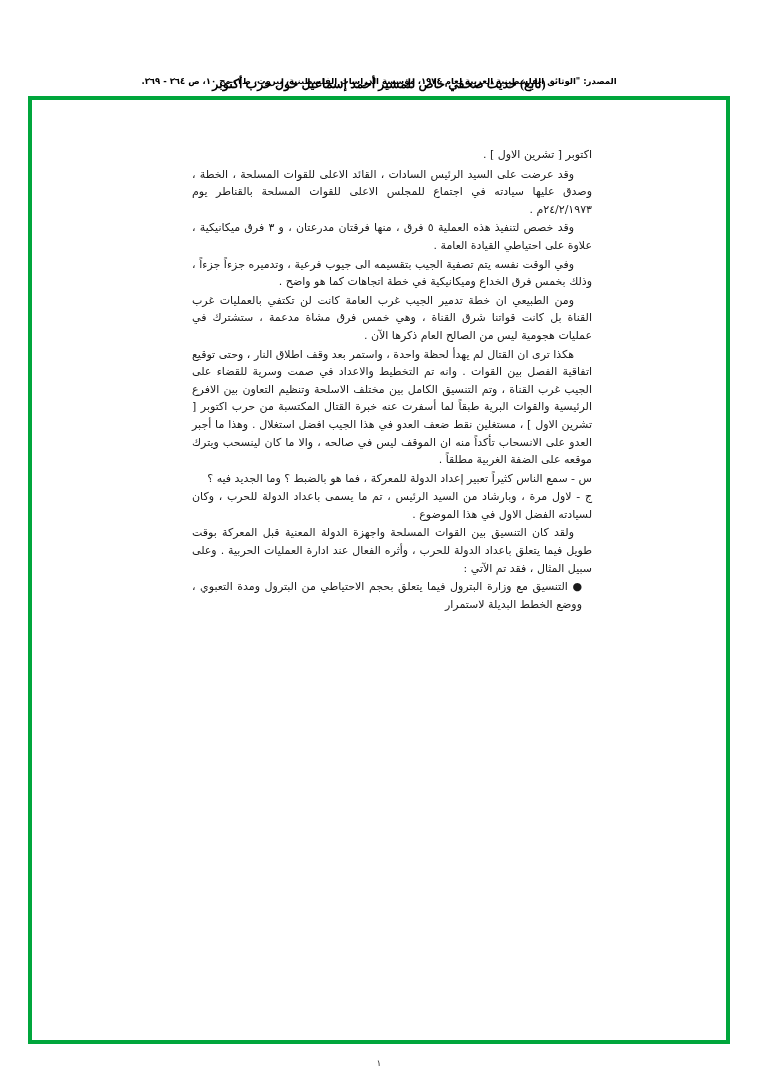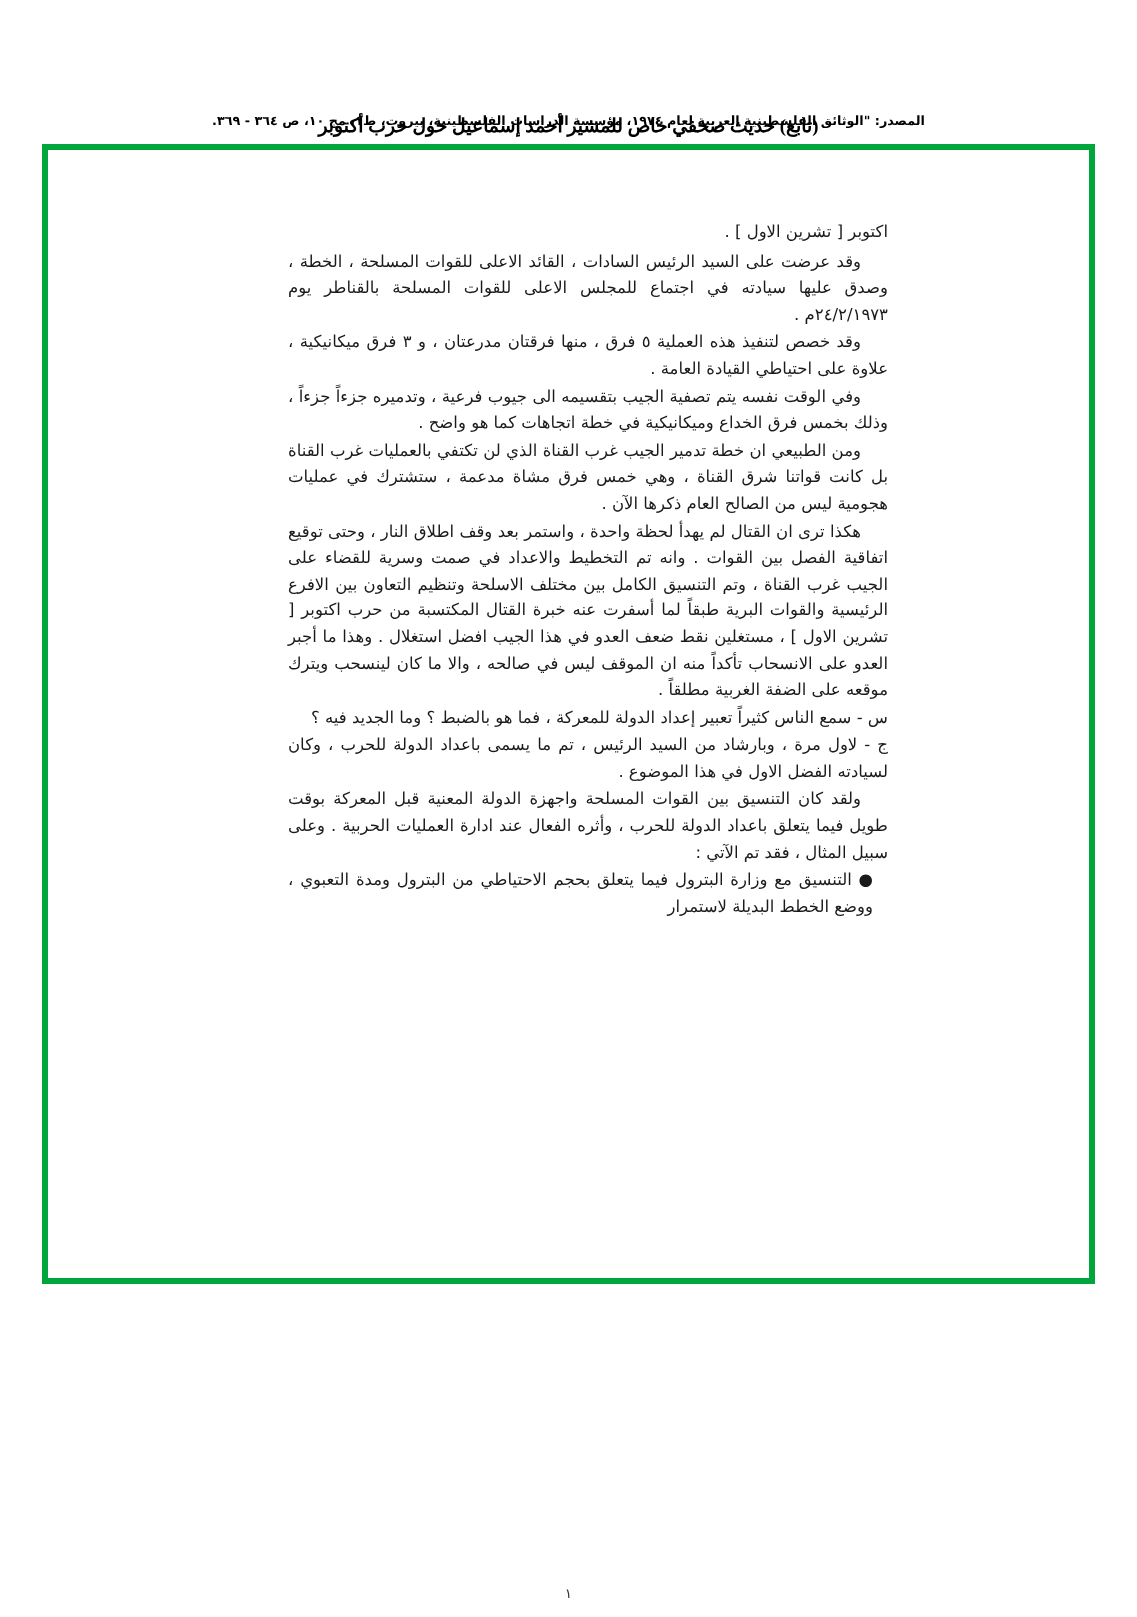--- a/index.html
+++ b/index.html
@@ -43,21 +43,21 @@
     font-size: 8.5px;
     font-weight: bold;
     direction: rtl;
     font-family: "DejaVu Sans", sans-serif;
   }
   .green-frame {
     position: absolute;
     top: 96px;
     left: 28px;
     width: 702px;
-    height: 760px;
+    height: 948px;
     border: 4px solid #00a63c;
     box-sizing: border-box;
     background: #ffffff;
   }
   .scan-body {
     position: absolute;
     top: 46px;
     left: 160px;
     width: 400px;
     direction: rtl;
@@ -102,21 +102,21 @@
   <div class="doc-title">(تابع) حديث صحفي خاص للمشير أحمد إسماعيل حول حرب أكتوبر</div>
 
   <div class="doc-source">المصدر:  "الوثائق الفلسطينية العربية لعام ١٩٧٤، مؤسسة الدراسات الفلسطينية، بيروت، ط١، مج ١٠، ص ٣٦٤ - ٣٦٩.</div>
 
   <div class="green-frame">
     <div class="scan-body">
       <p class="lead">اكتوبر [ تشرين الاول ] .</p>
       <p>وقد عرضت على السيد الرئيس السادات ، القائد الاعلى للقوات المسلحة ، الخطة ، وصدق عليها سيادته في اجتماع للمجلس الاعلى للقوات المسلحة بالقناطر يوم ٢٤/٢/١٩٧٣م .</p>
       <p>وقد خصص لتنفيذ هذه العملية ٥ فرق ، منها فرقتان مدرعتان ، و ٣ فرق ميكانيكية ، علاوة على احتياطي القيادة العامة .</p>
       <p>وفي الوقت نفسه يتم تصفية الجيب بتقسيمه الى جيوب فرعية ، وتدميره جزءاً جزءاً ، وذلك بخمس فرق الخداع وميكانيكية في خطة اتجاهات كما هو واضح .</p>
-      <p>ومن الطبيعي ان خطة تدمير الجيب غرب القناة الذي لن تكتفي بالعمليات غرب القناة بل كانت قواتنا شرق القناة ، وهي خمس فرق مشاة مدعمة ، ستشترك في عمليات هجومية ليس من الصالح العام ذكرها الآن .</p>
+      <p>ومن الطبيعي ان خطة تدمير الجيب غرب العامة كانت لن تكتفي بالعمليات غرب القناة بل كانت قواتنا شرق القناة ، وهي خمس فرق مشاة مدعمة ، ستشترك في عمليات هجومية ليس من الصالح العام ذكرها الآن .</p>
       <p>هكذا ترى ان القتال لم يهدأ لحظة واحدة ، واستمر بعد وقف اطلاق النار ، وحتى توقيع اتفاقية الفصل بين القوات . وانه تم التخطيط والاعداد في صمت وسرية للقضاء على الجيب غرب القناة ، وتم التنسيق الكامل بين مختلف الاسلحة وتنظيم التعاون بين الافرع الرئيسية والقوات البرية طبقاً لما أسفرت عنه خبرة القتال المكتسبة من حرب اكتوبر [ تشرين الاول ] ، مستغلين نقط ضعف العدو في هذا الجيب افضل استغلال . وهذا ما أجبر العدو على الانسحاب تأكداً منه ان الموقف ليس في صالحه ، والا ما كان لينسحب ويترك موقعه على الضفة الغربية مطلقاً .</p>
       <p class="noindent">س - سمع الناس كثيراً تعبير إعداد الدولة للمعركة ، فما هو بالضبط ؟ وما الجديد فيه ؟</p>
       <p class="noindent">ج - لاول مرة ، وبارشاد من السيد الرئيس ، تم ما يسمى باعداد الدولة للحرب ، وكان لسيادته الفضل الاول في هذا الموضوع .</p>
       <p>ولقد كان التنسيق بين القوات المسلحة واجهزة الدولة المعنية قبل المعركة بوقت طويل فيما يتعلق باعداد الدولة للحرب ، وأثره الفعال عند ادارة العمليات الحربية . وعلى سبيل المثال ، فقد تم الآتي :</p>
       <p class="bullet">● التنسيق مع وزارة البترول فيما يتعلق بحجم الاحتياطي من البترول ومدة التعبوي ، ووضع الخطط البديلة لاستمرار</p>
     </div>
   </div>
 
   <div class="page-number">١</div>
 

